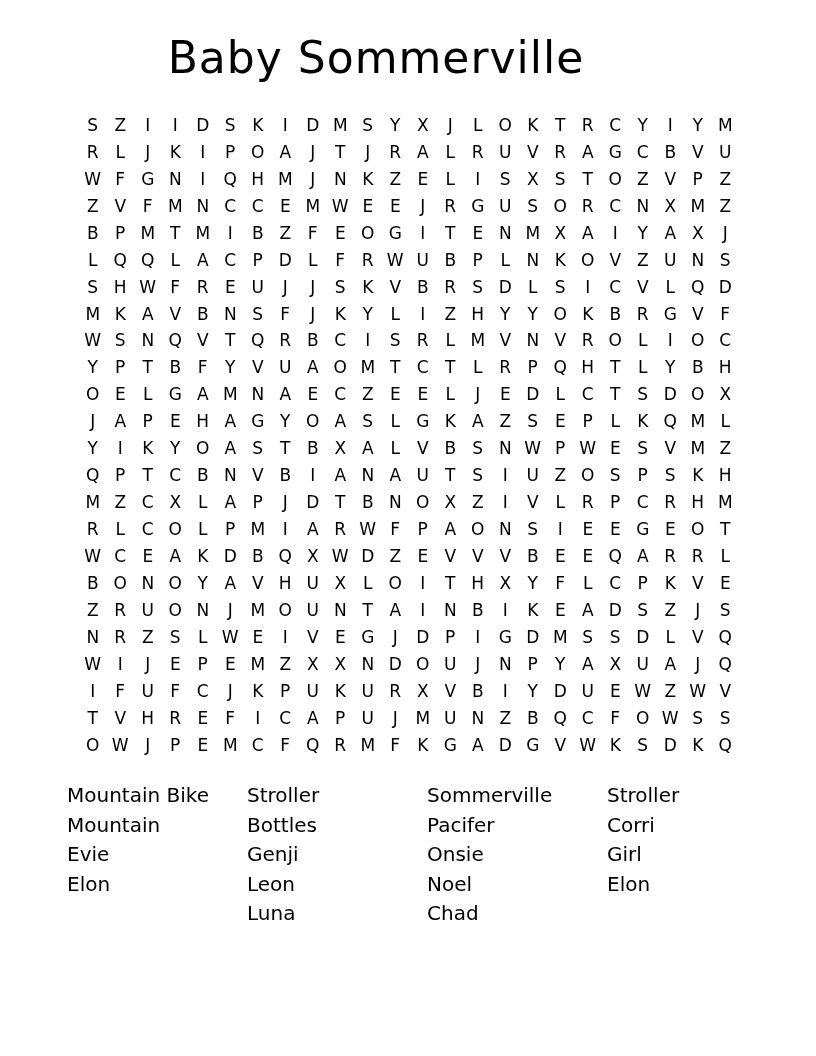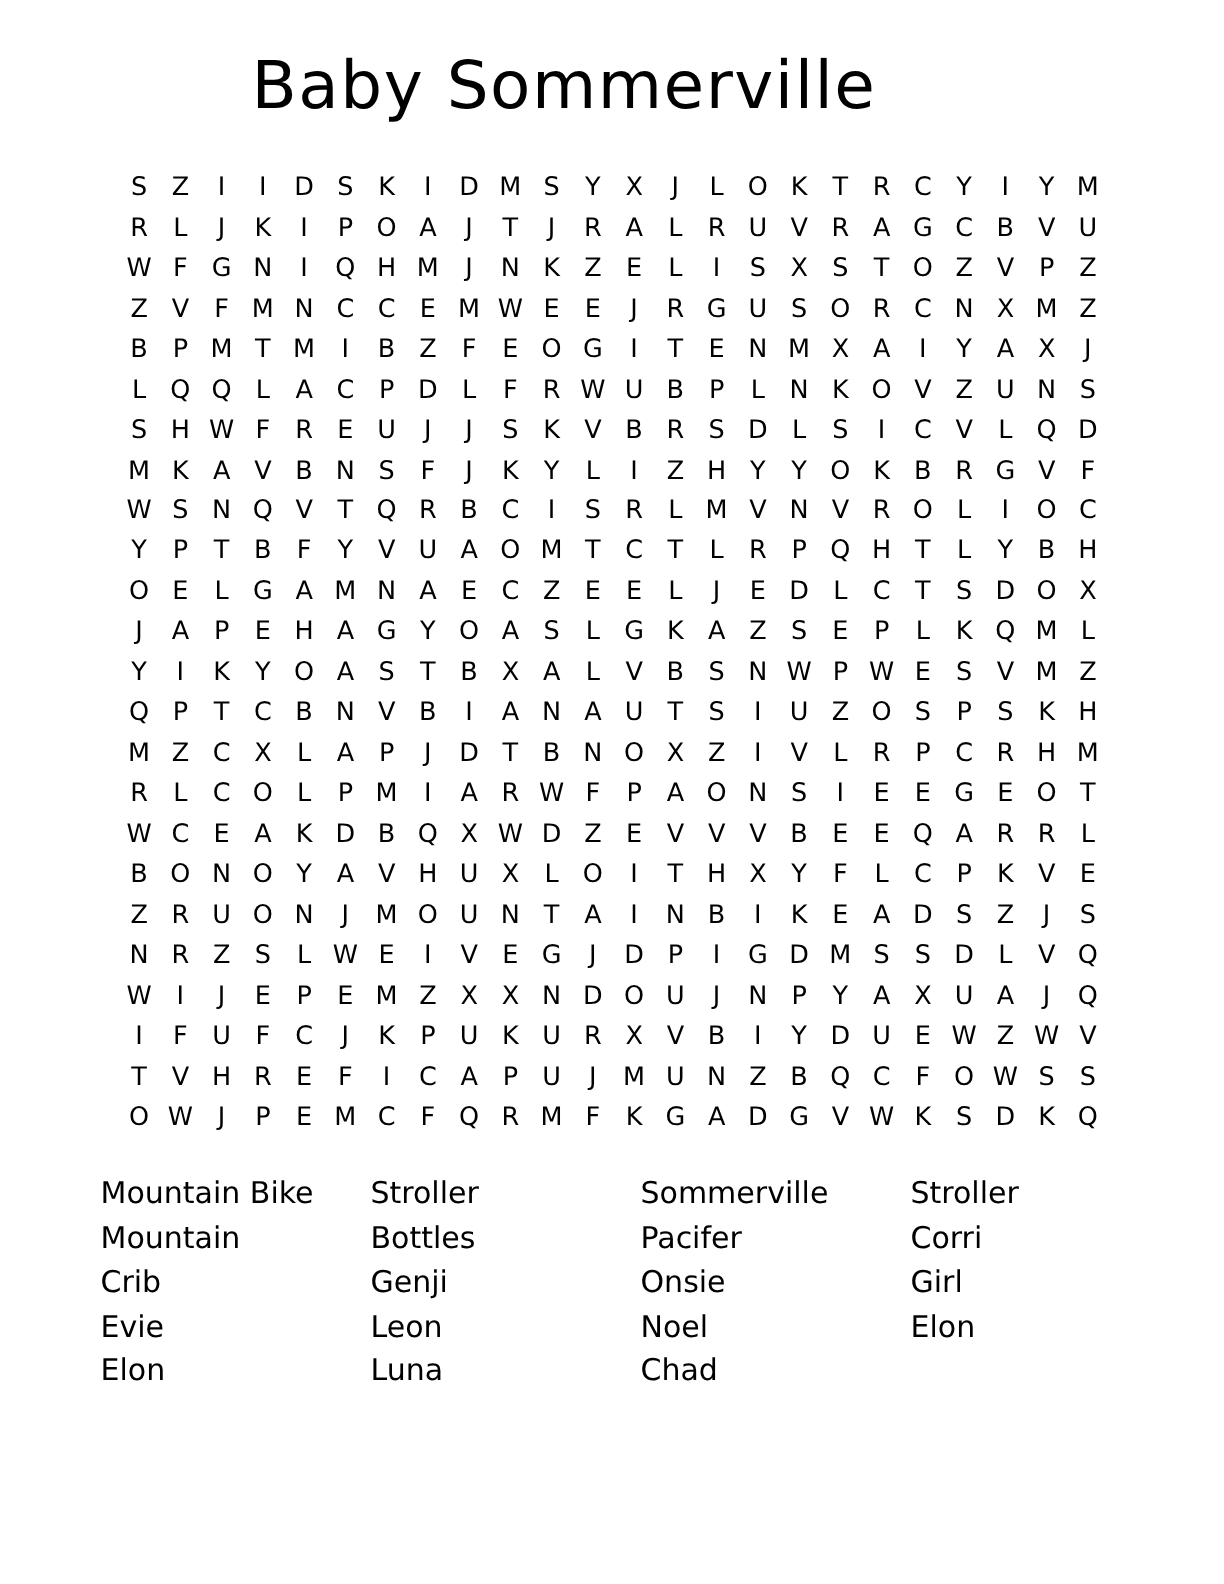--- a/index.html
+++ b/index.html
@@ -632,21 +632,20 @@
       <span class="cell">K</span>
       <span class="cell">S</span>
       <span class="cell">D</span>
       <span class="cell">K</span>
       <span class="cell">Q</span>
     </div>
   <div class="words">
       <div class="word-col">
         <div class="word">Mountain Bike</div>
         <div class="word">Mountain</div>
-        <div class="word">Crib</div>
         <div class="word">Evie</div>
         <div class="word">Elon</div>
       </div>
       <div class="word-col">
         <div class="word">Stroller</div>
         <div class="word">Bottles</div>
         <div class="word">Genji</div>
         <div class="word">Leon</div>
         <div class="word">Luna</div>
       </div>

